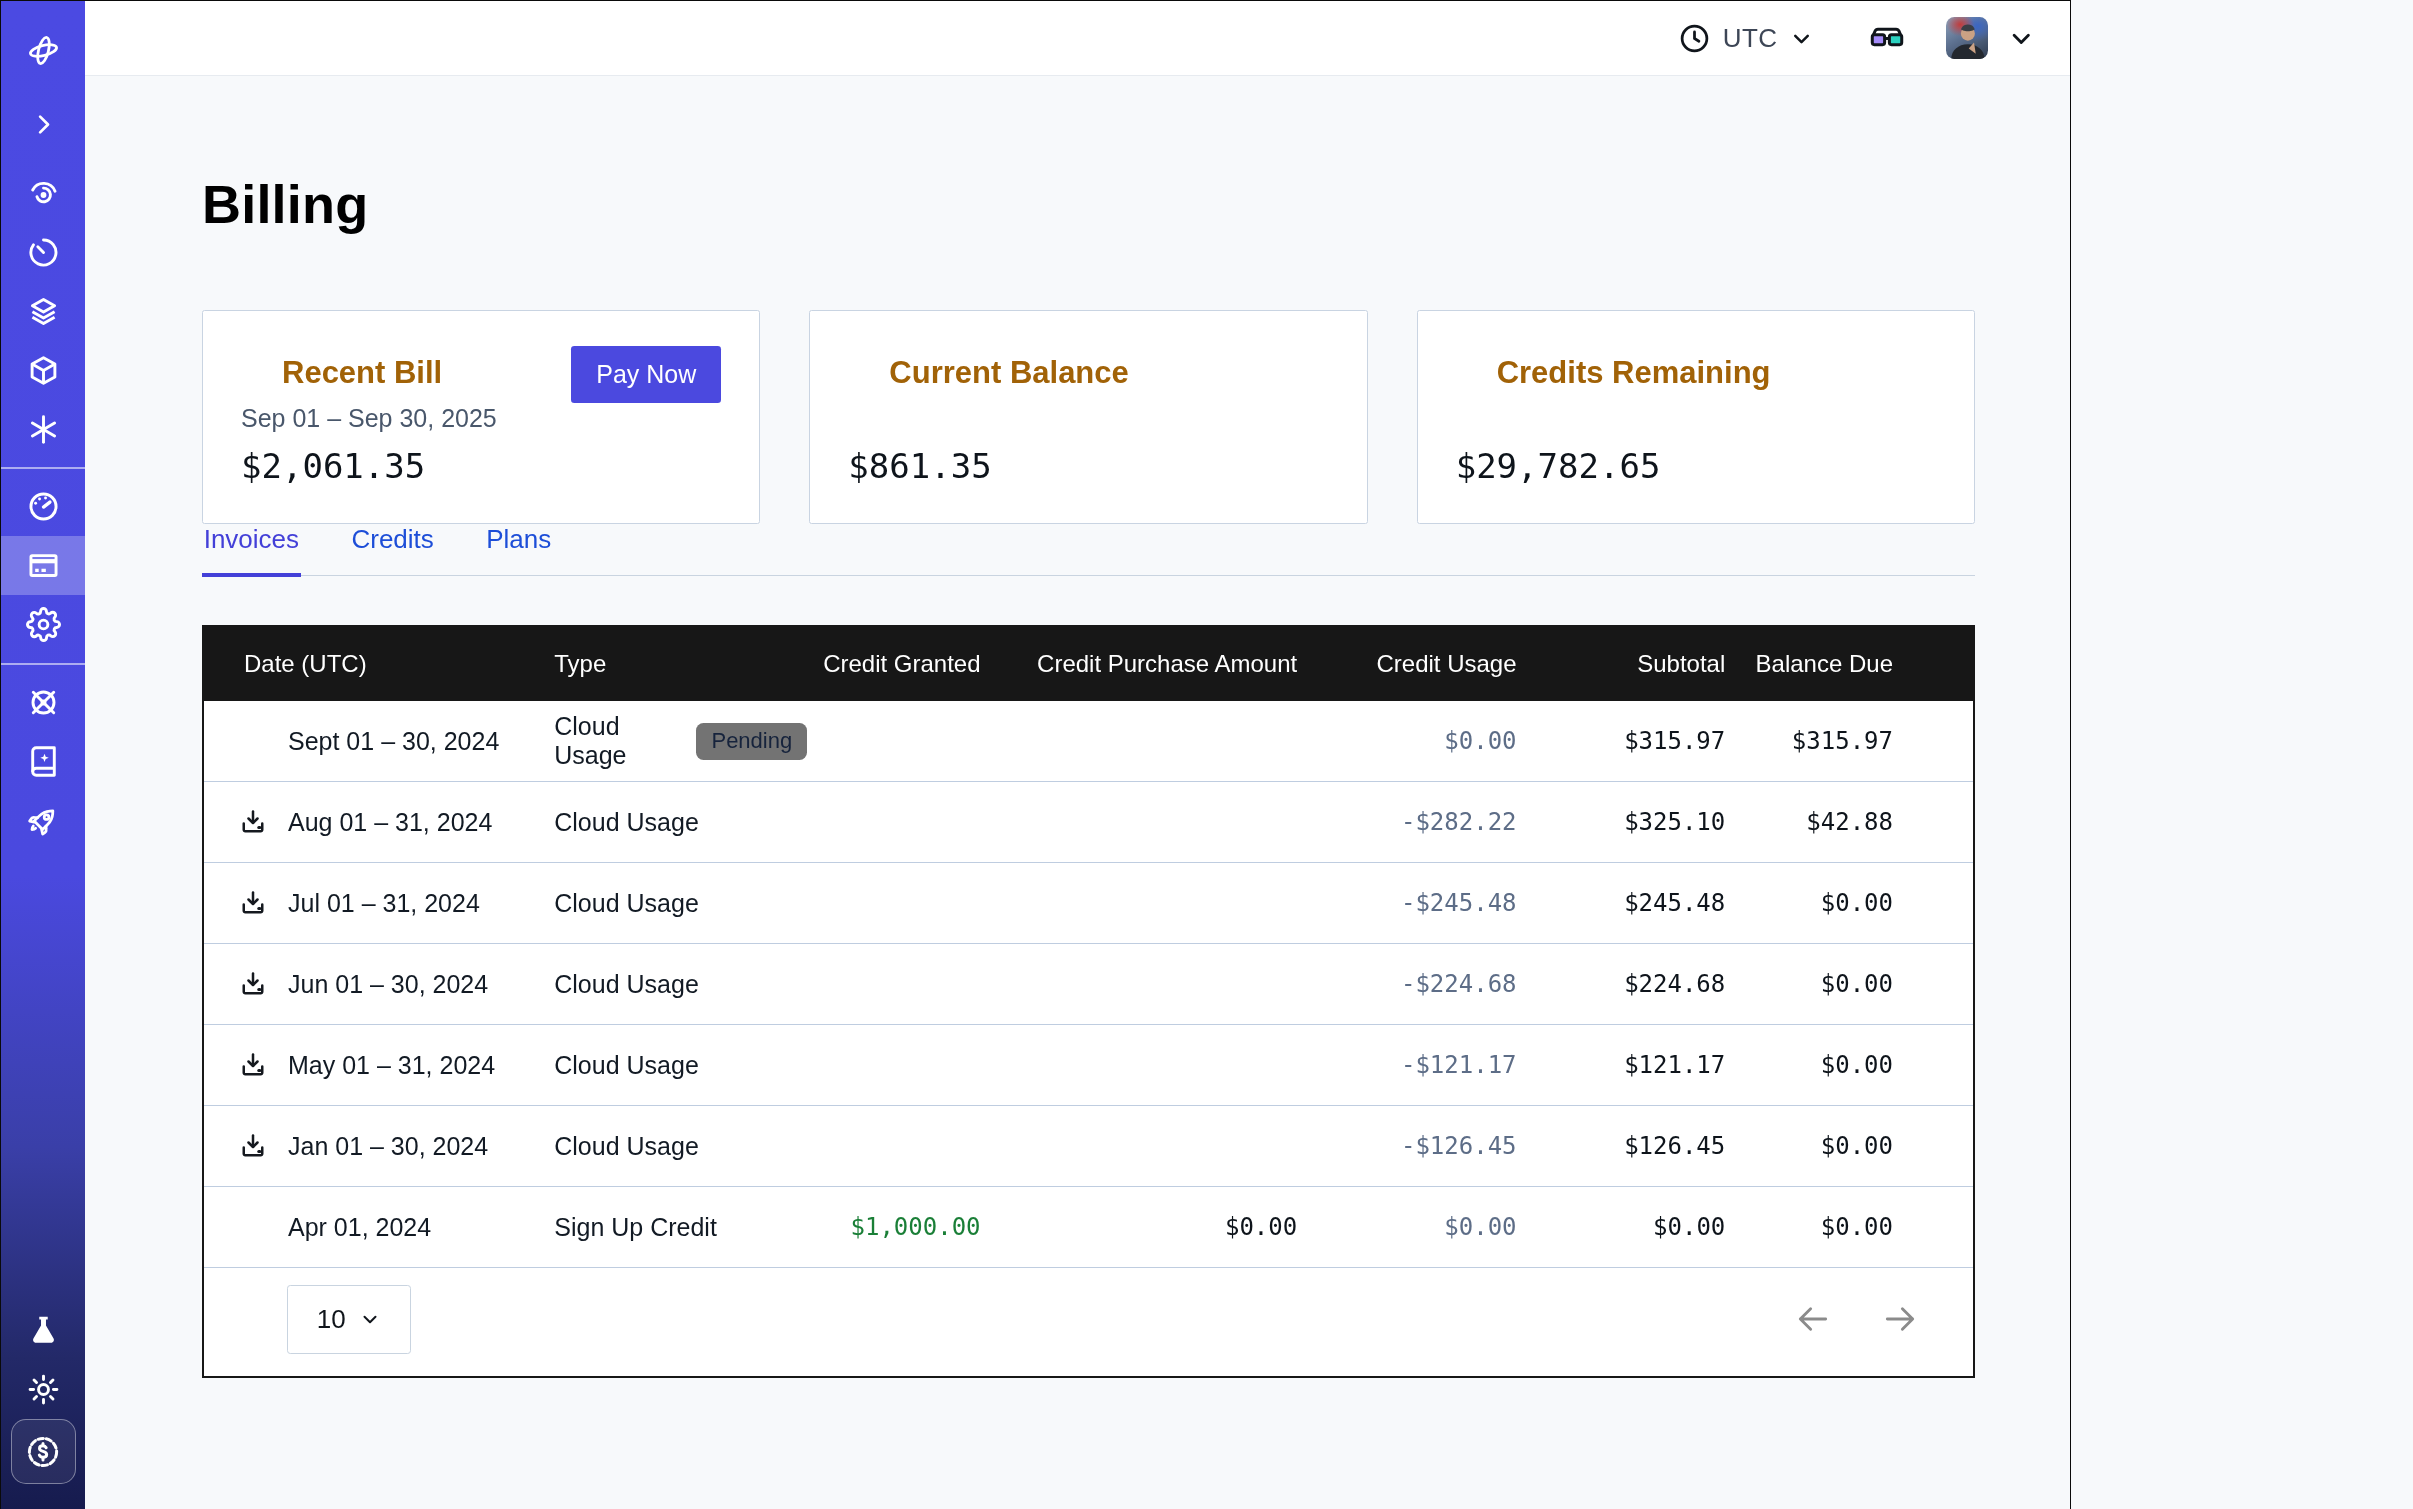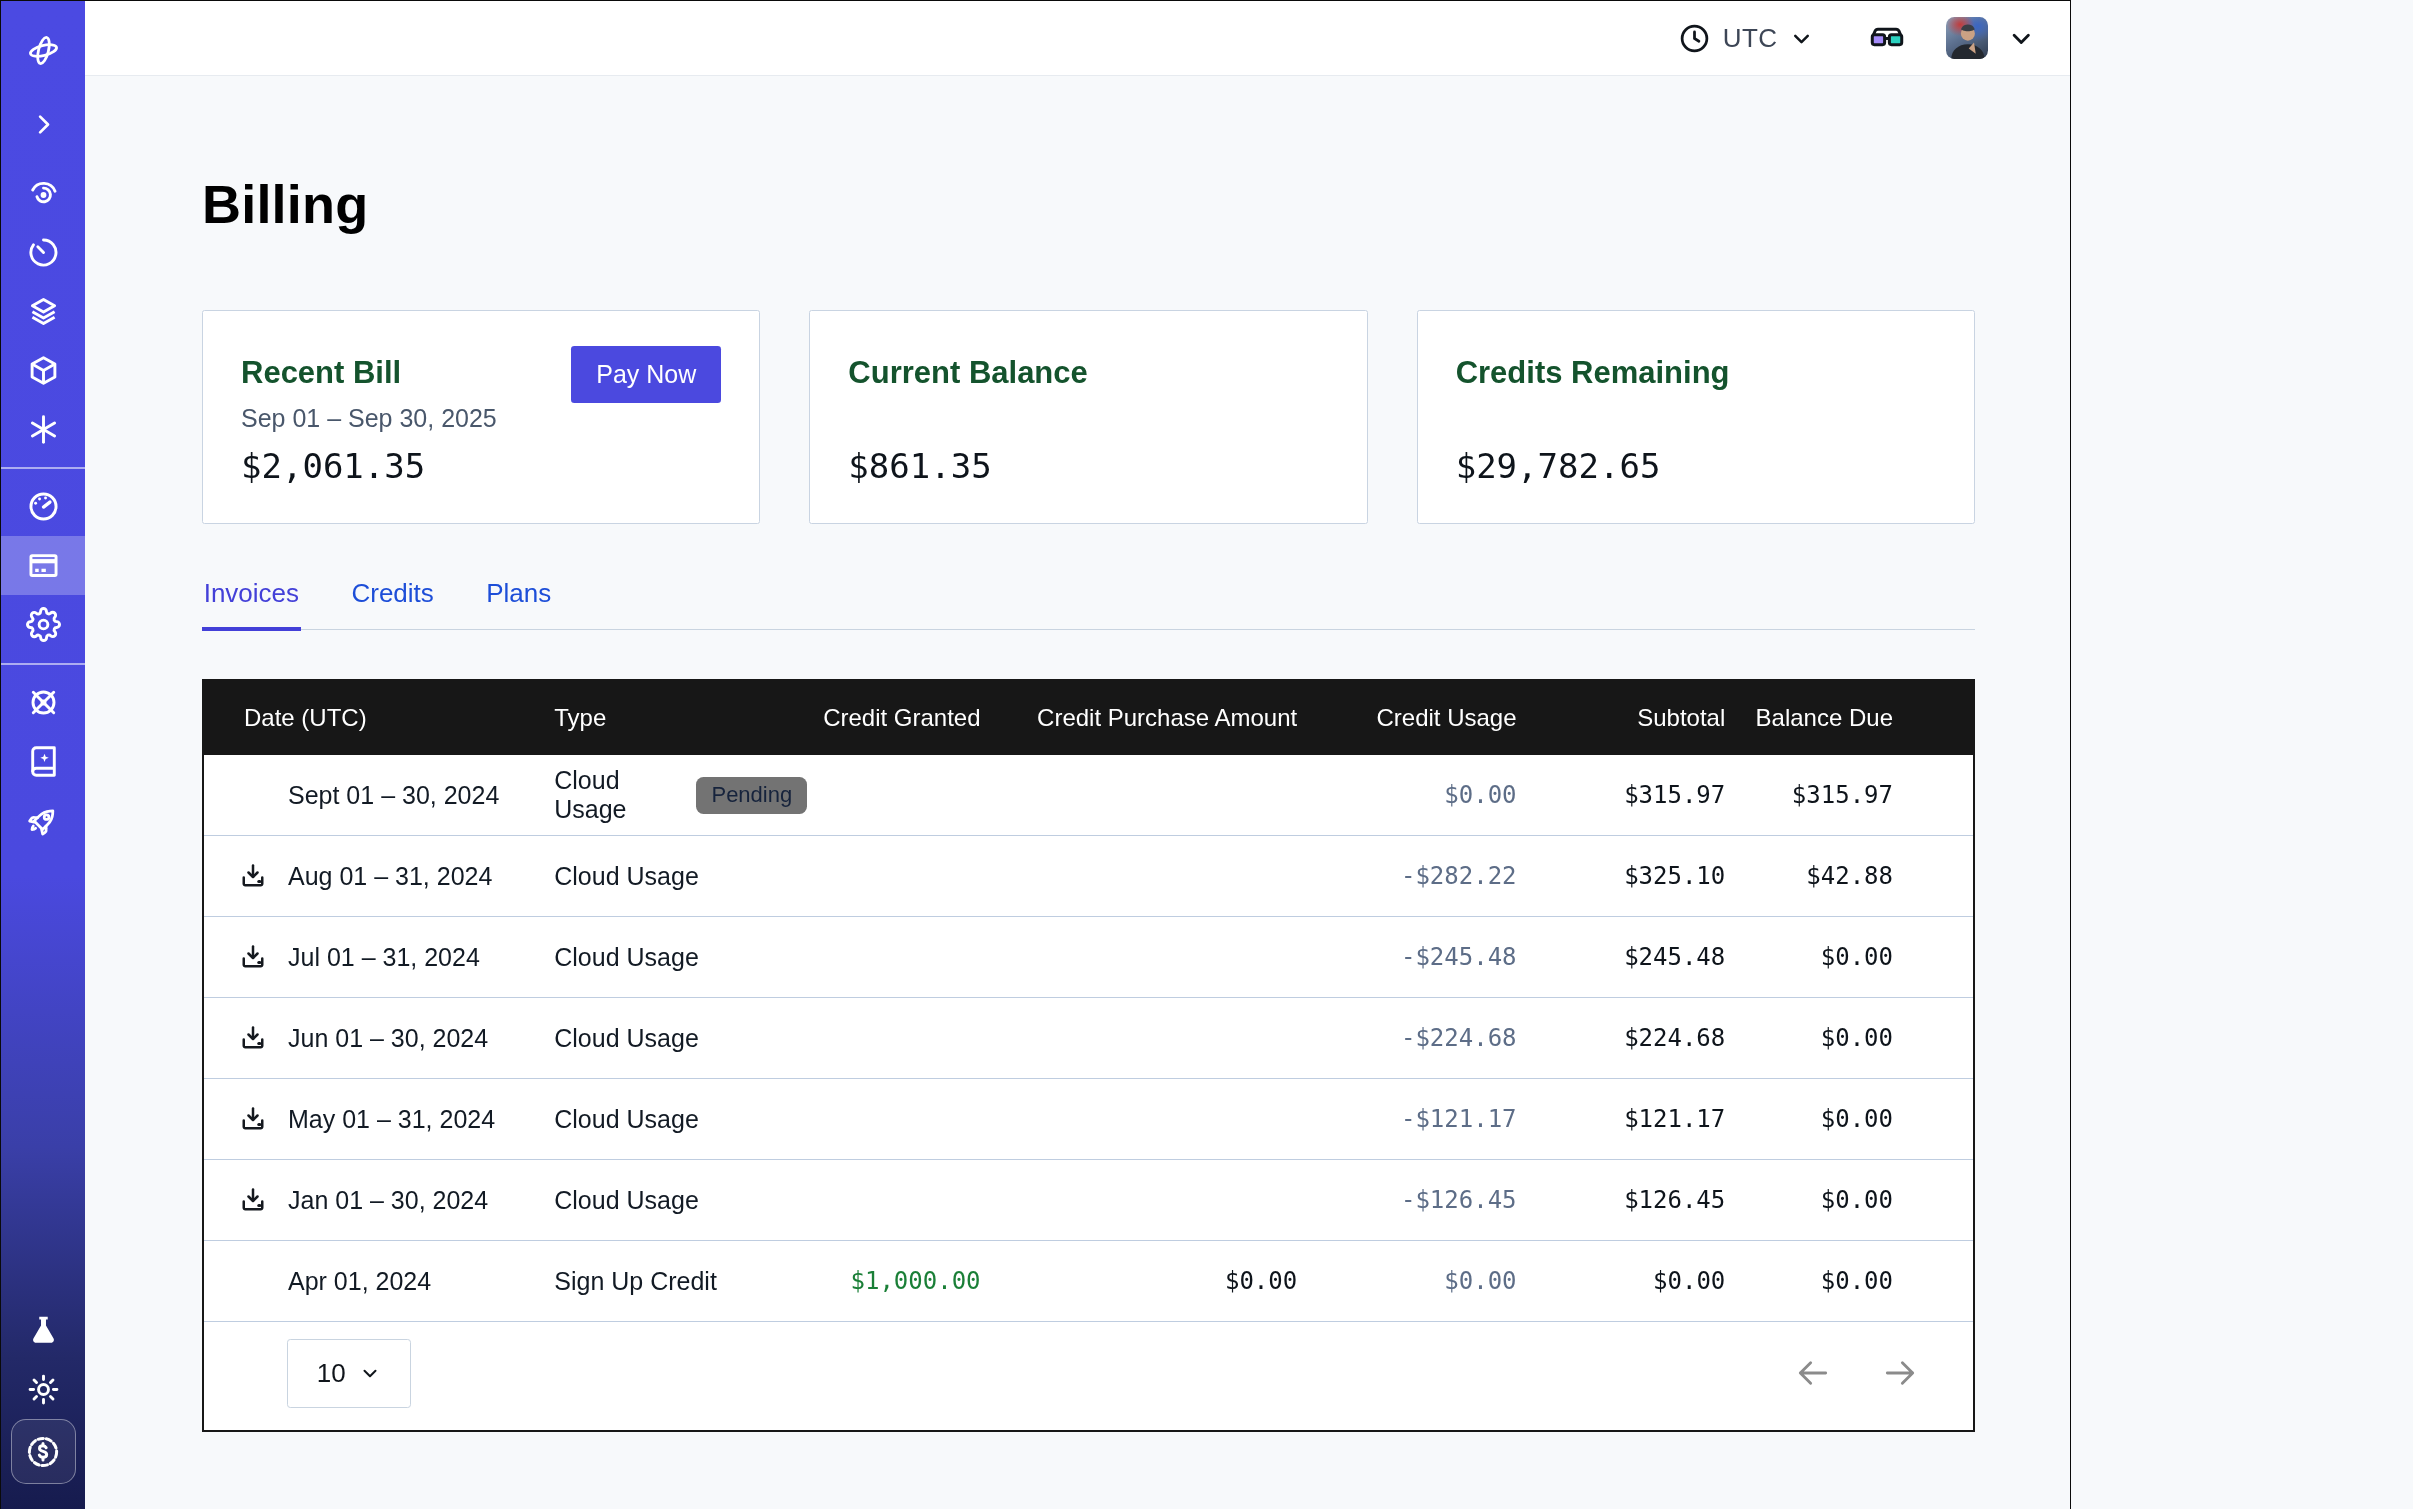--- a/index.html
+++ b/index.html
@@ -75,34 +75,34 @@
 
   .page-title { margin-top: 97px; font-size: 54px; font-weight: 700; color: #000000; letter-spacing: 0.2px; }
 
   
   .cards { margin-top: 75px; display: grid; grid-template-columns: 1fr 1fr 1fr; gap: 49px; }
   .card {
     position: relative; height: 214px;
     background: #ffffff; border: 1.7px solid #c9d4e2; border-radius: 2.5px;
     padding: 44px 38px;
   }
-  .card-title { font-size: 31px; font-weight: 700; color: #14532d; }
+  .card-title { font-size: 31px; font-weight: 700; color: #a16207; margin-left: 41px; }
   .card-subtitle { margin-top: 13.4px; font-size: 25px; color: #49576b; min-height: 28.5px; }
   .card-amount {
     position: absolute; left: 38px; bottom: 37px;
     font-family: "DejaVu Sans Mono", monospace; font-size: 34px; color: #0e141b;
   }
   .pay-btn {
     position: absolute; top: 35px; right: 38px;
     background: #4b49df; color: #ffffff; border: none; border-radius: 3.3px;
     font-family: inherit; font-size: 25px; padding: 14.2px 25px; cursor: pointer;
   }
 
   
-  .tabs { margin-top: 54px; display: flex; gap: 49px; border-bottom: 1.7px solid #c9d4e0; }
+  .tabs { display: flex; gap: 49px; border-bottom: 1.7px solid #c9d4e0; }
   .tab {
     background: none; border: none; cursor: pointer; font-family: inherit;
     font-size: 26px; color: #1d4ed8; padding: 0 1.7px 20px 1.7px; position: relative;
   }
   .tab.active { color: #4340d8; }
   .tab.active::after {
     content: ""; position: absolute; left: 0; right: 0; bottom: -1.7px;
     height: 4.2px; background: #4340d8;
   }
 

